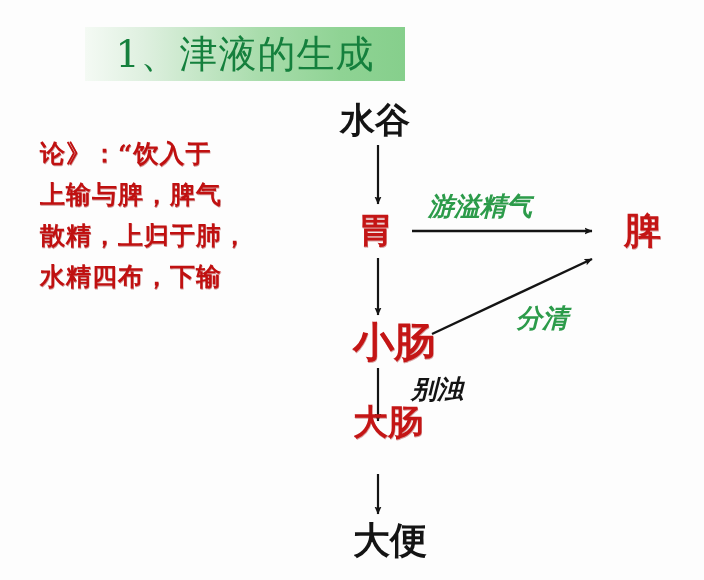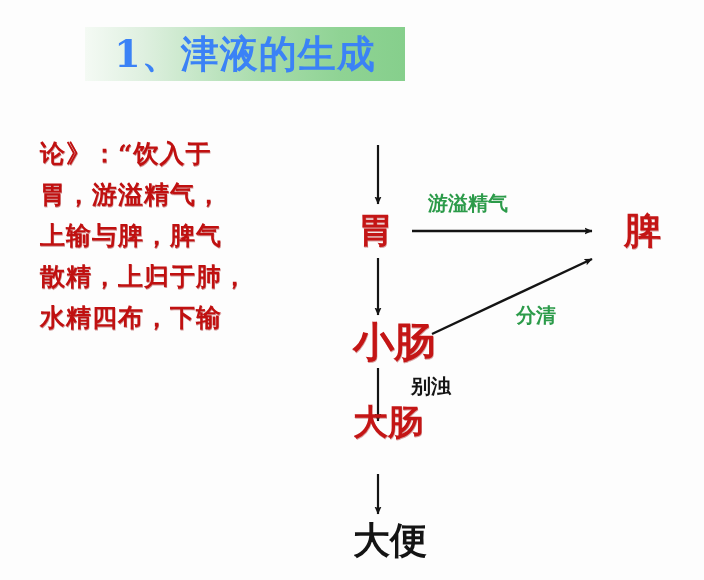--- a/index.html
+++ b/index.html
@@ -29,22 +29,22 @@
     position: absolute;
     left: 85px;
     top: 27px;
     width: 320px;
     height: 54px;
     display: flex;
     align-items: center;
     justify-content: center;
     font-family: "DejaVu Serif", "Liberation Serif", serif;
     font-size: 38px;
-    font-weight: 700;
-    color: #3b82f6;
+    font-weight: 400;
+    color: #15803d;
     letter-spacing: 1px;
     white-space: nowrap;
   }
 
   
   #quote-block {
     position: absolute;
     left: 40px;
     top: 133px;
     width: 266px;
@@ -75,23 +75,24 @@
   #node-xiaochang { left: 353px; top: 322px; font-size: 41px; }
   #node-dachang { left: 353px; top: 404px; font-size: 35px; }
   #node-dabian  { left: 353px; top: 522px; font-size: 37px; }
   #node-pi      { left: 624px; top: 212px; font-size: 37px; }
 
   
   .edge-label {
     position: absolute;
     font-family: "DejaVu Serif", "Liberation Serif", serif;
     font-weight: 700;
-    font-size: 20px;
+    font-size: 26px;
     white-space: nowrap;
     line-height: 1;
+    font-style: italic;
   }
   .edge-label.green { color: #2c9b4a; }
   .edge-label.black { color: #141414; }
   #label-youyi  { left: 428px; top: 193px; }
   #label-fenqing { left: 516px; top: 305px; }
   #label-biezhuo { left: 411px; top: 376px; text-align: right; }
 
   
   #arrows {
     position: absolute;
@@ -104,21 +105,20 @@
 </head>
 <body>
 
 <div id="page">
 
   <div id="title-banner"></div>
   <div id="title-text">1、津液的生成</div>
 
   <div id="quote-block">
     <span class="qline">论》：“饮入于</span>
-    <span class="qline">胃，游溢精气，</span>
     <span class="qline">上输与脾，脾气</span>
     <span class="qline">散精，上归于肺，</span>
     <span class="qline">水精四布，下输</span>
   </div>
 
   <svg id="arrows" viewBox="0 0 704 580" xmlns="http://www.w3.org/2000/svg">
     <defs>
       <marker id="ah" markerWidth="9" markerHeight="9" refX="7.5" refY="4" orient="auto" markerUnits="userSpaceOnUse">
         <path d="M0,0.5 L8,4 L0,7.5 L1.6,4 Z" fill="#141414"></path>
       </marker>
@@ -130,20 +130,21 @@
 
     <line x1="412" y1="231" x2="592" y2="231" stroke="#141414" stroke-width="2.4" marker-end="url(#ah)"></line>
 
     <line x1="432" y1="334" x2="592" y2="259" stroke="#141414" stroke-width="2.4" marker-end="url(#ah)"></line>
 
     <line x1="378" y1="368" x2="378" y2="421" stroke="#141414" stroke-width="2.2" marker-end="url(#ah)"></line>
 
     <line x1="378" y1="474" x2="378" y2="514" stroke="#141414" stroke-width="2.2" marker-end="url(#ah)"></line>
   </svg>
 
+  <div class="node black" id="node-shuigu">水谷</div>
   <div class="node red" id="node-wei">胃</div>
   <div class="node red" id="node-xiaochang">小肠</div>
   <div class="node red" id="node-dachang">大肠</div>
   <div class="node black" id="node-dabian">大便</div>
   <div class="node red" id="node-pi">脾</div>
 
   <div class="edge-label green" id="label-youyi">游溢精气</div>
   <div class="edge-label green" id="label-fenqing">分清</div>
   <div class="edge-label black" id="label-biezhuo">别浊</div>
 

